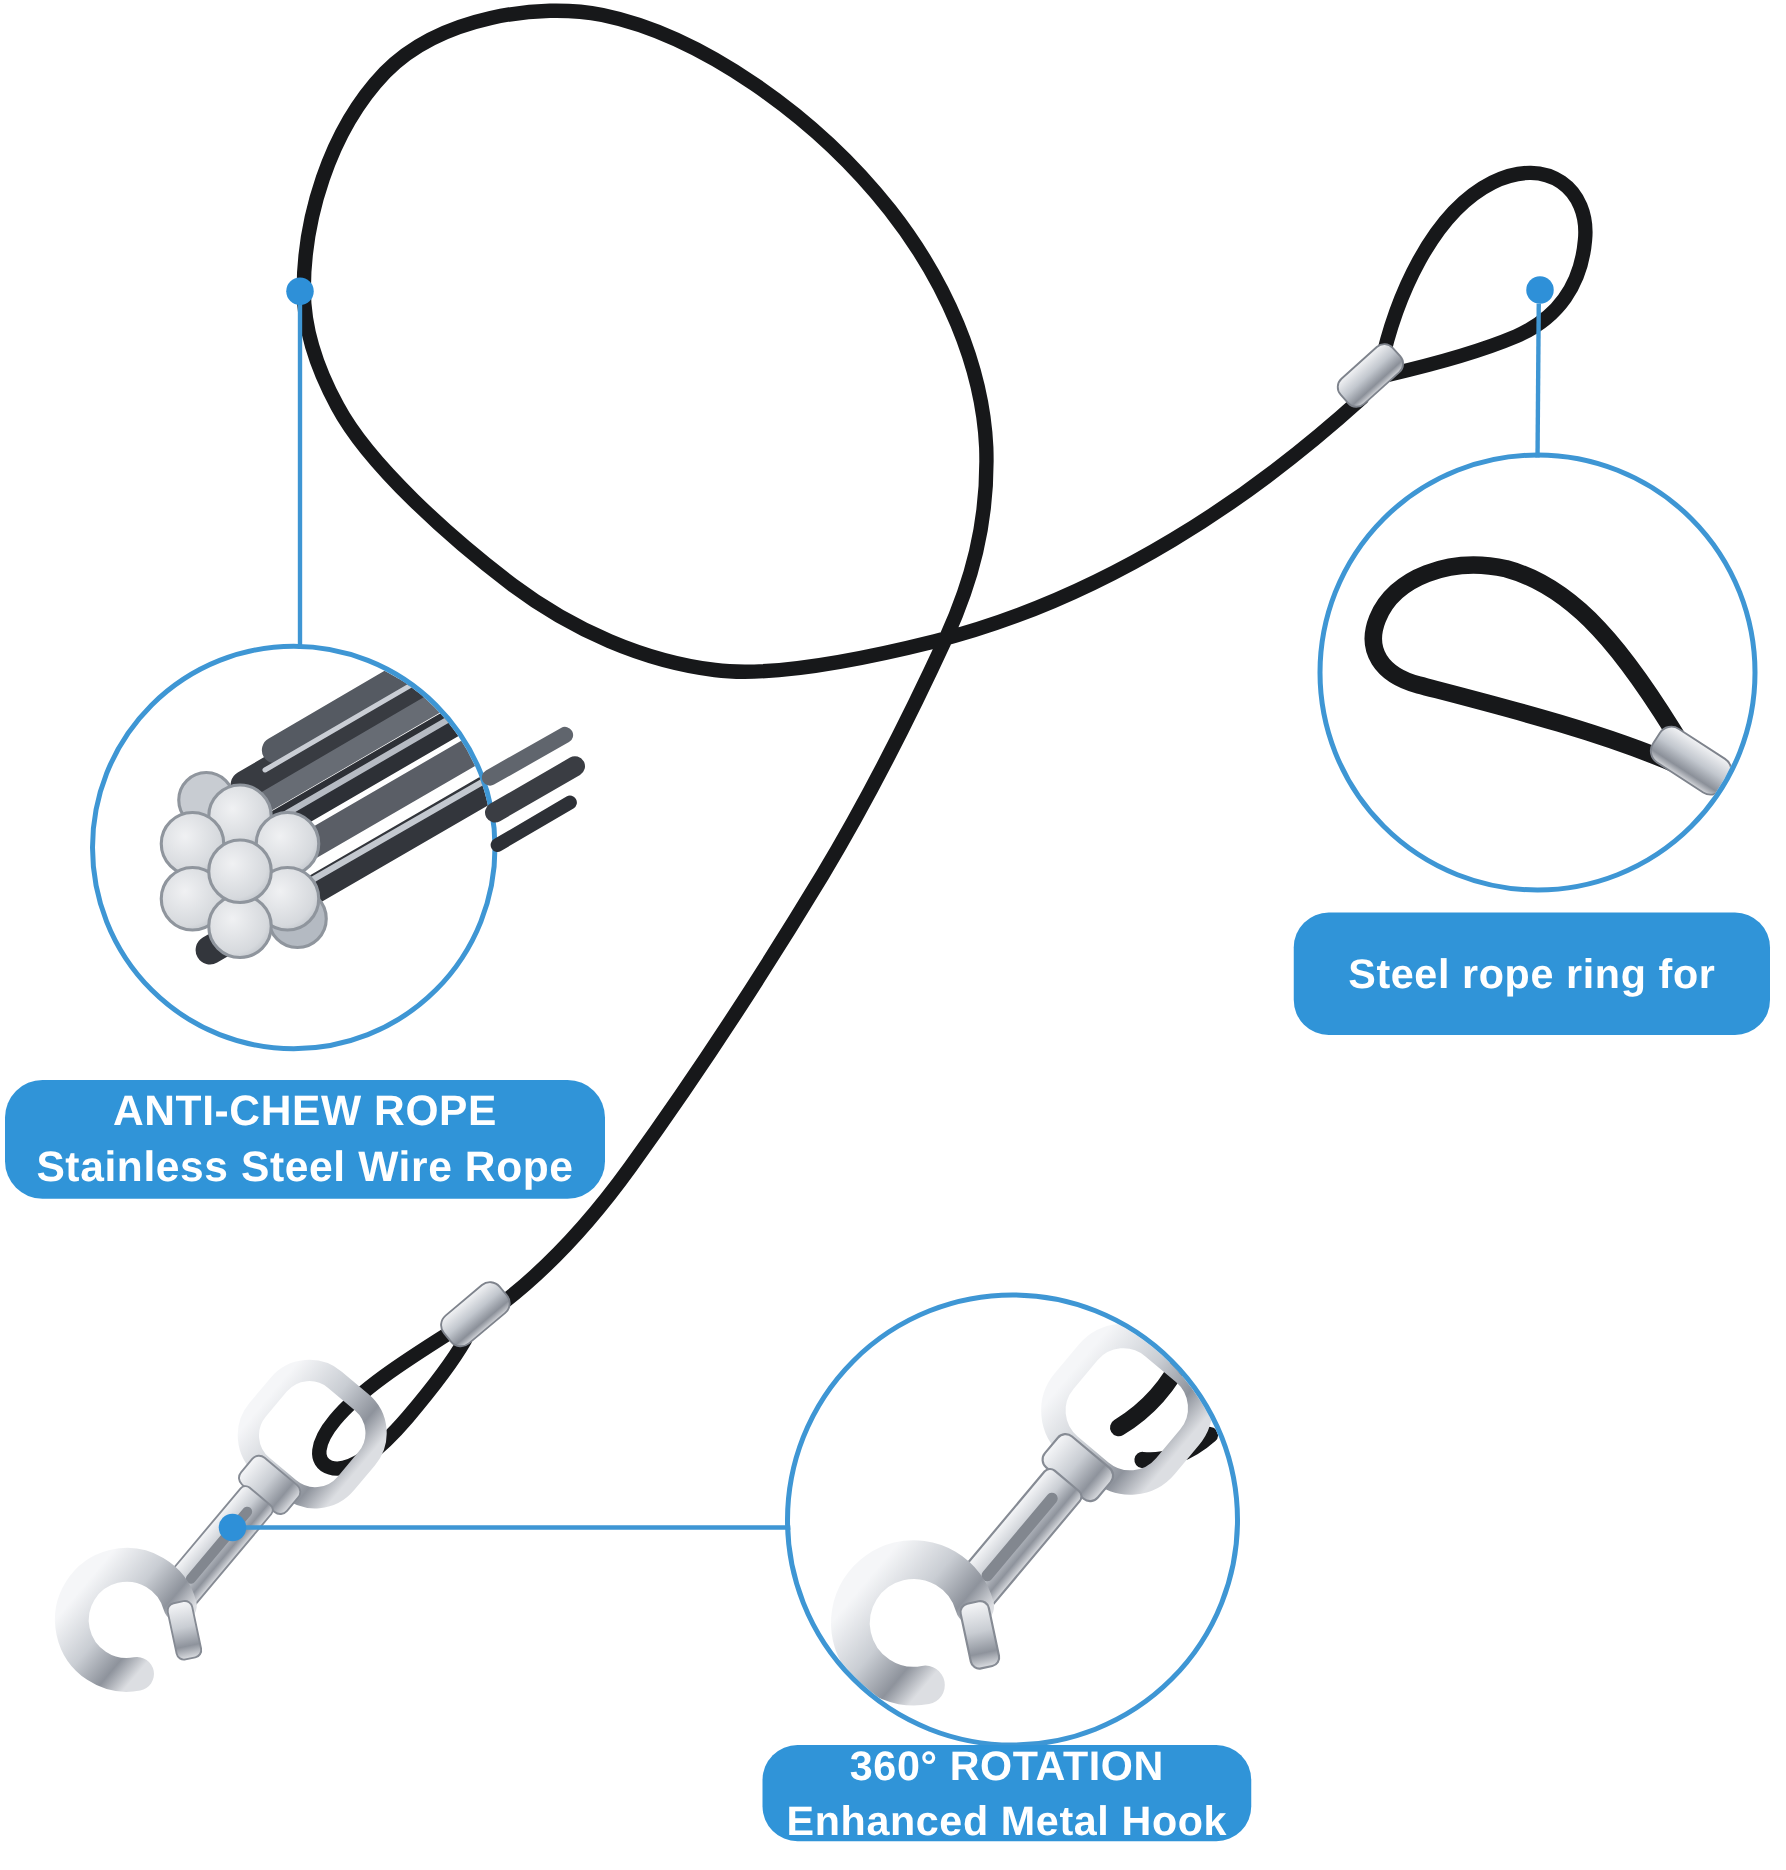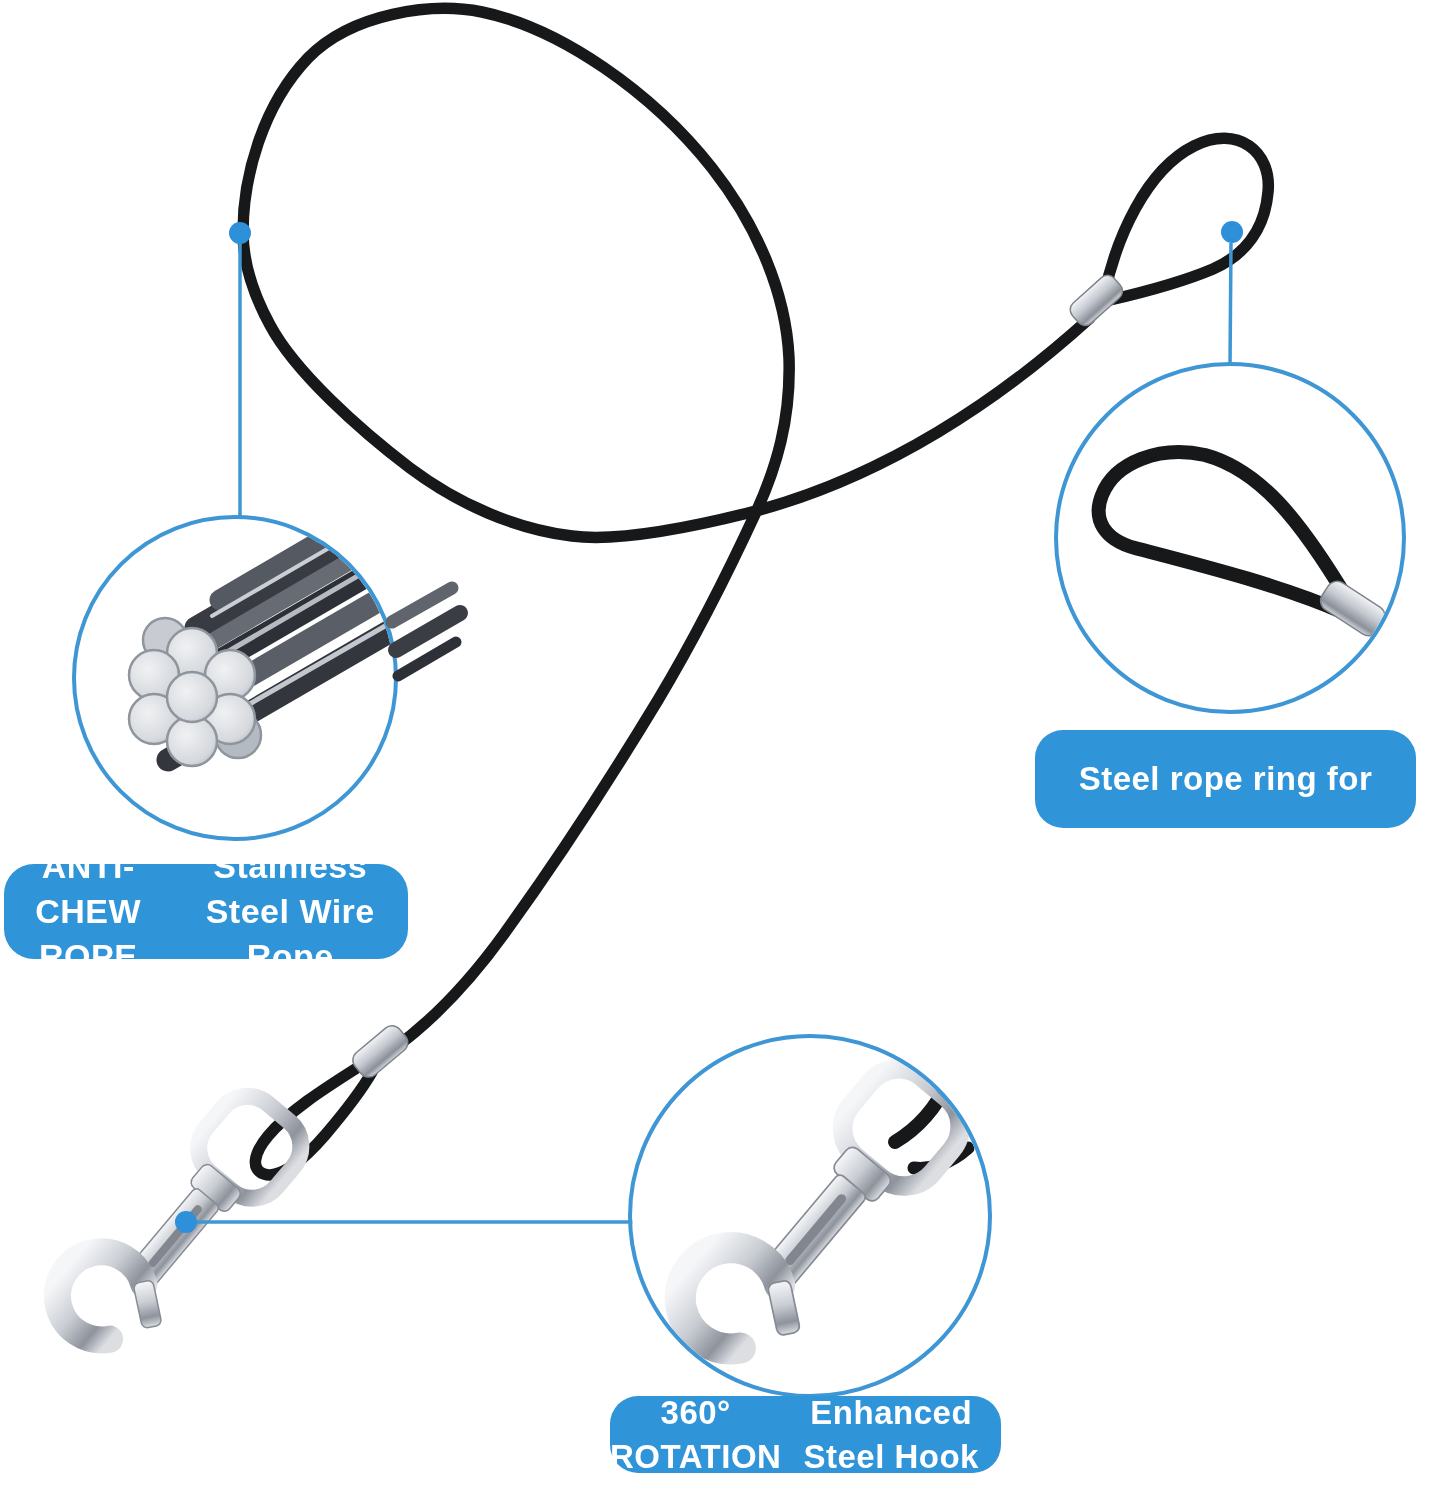--- a/index.html
+++ b/index.html
@@ -10,28 +10,28 @@
     overflow:hidden;
     font-family:"Liberation Sans", sans-serif;
   }
   .stage svg{position:absolute;left:0;top:0;}
   .pill{
     position:absolute;
     background:#3094d8;
     color:#ffffff;
     font-weight:bold;
     display:flex;
-    flex-direction:row;
+    flex-direction:column;
     align-items:center;
     justify-content:center;
-    text-align:center;
+    text-align:right;
     line-height:1.32;
     letter-spacing:0.5px;
   }
-  .pill-rope{left:4px;top:864px;width:404px;height:95px;border-radius:30px;font-size:34px;}
+  .pill-rope{left:4px;top:864px;width:480px;height:95px;border-radius:30px;font-size:34px;}
   .pill-ring{left:1035px;top:730px;width:381px;height:98px;border-radius:28px;font-size:33px;}
   .pill-hook{left:610px;top:1396px;width:391px;height:77px;border-radius:28px;font-size:33px;}
 </style>
 </head>
 <body>
 
 <div class="stage">
 
 <svg width="1429" height="1496" viewBox="0 0 1429 1496">
   <defs>
@@ -183,16 +183,16 @@
     <div>ANTI-CHEW ROPE</div>
     <div>Stainless Steel Wire Rope</div>
   </div>
 
   <div class="pill pill-ring">
     <div>Steel rope ring for</div>
   </div>
 
   <div class="pill pill-hook">
     <div>360° ROTATION</div>
-    <div>Enhanced Steel Hook</div>
+    <div>Enhanced Metal Hook</div>
   </div>
 
 </div>
 
 </body></html>

